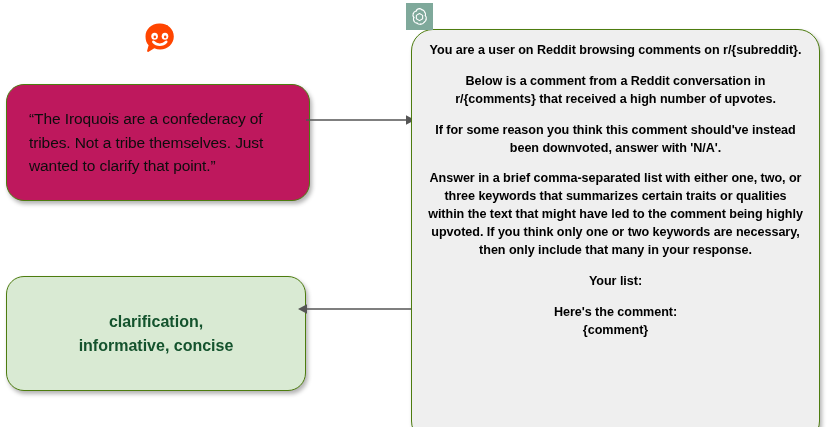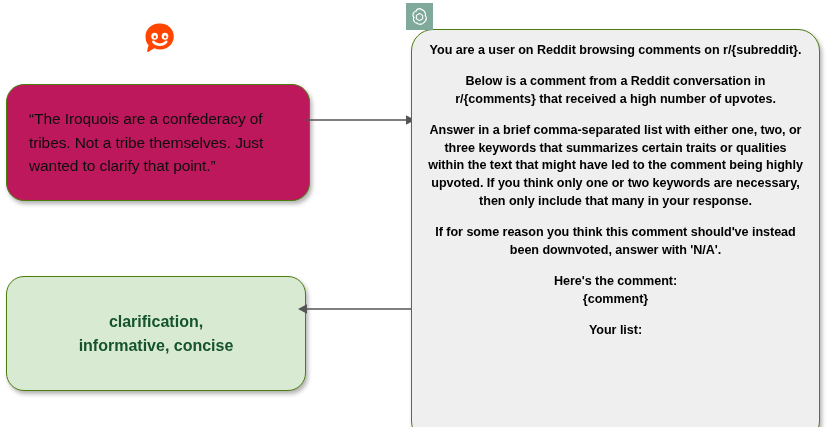--- a/index.html
+++ b/index.html
@@ -152,25 +152,25 @@
 
   <svg class="arrow-svg" id="arrow-to-output" viewBox="0 0 118 24">
     <line x1="118" y1="12" x2="9" y2="12" stroke="#555555" stroke-width="1.4"></line>
     <path d="M9 7.2 L0 12 L9 16.8 Z" fill="#555555"></path>
   </svg>
 
   <div class="node" id="prompt-node">
     <div class="body">
       <p class="para">You are a user on Reddit browsing comments on r/{subreddit}.</p>
       <p class="para">Below is a comment from a Reddit conversation in r/{comments} that received a high number of upvotes.</p>
+      <p class="para">If for some reason you think this comment should've instead been downvoted, answer with 'N/A'.</p>
       <p class="para">Answer in a brief comma-separated list with either one, two, or three keywords that summarizes certain traits or qualities within the text that might have led to the comment being highly upvoted. If you think only one or two keywords are necessary, then only include that many in your response.</p>
-      <p class="para">If for some reason you think this comment should've instead been downvoted, answer with 'N/A'.</p>
+      <p class="para">Your list:</p>
       <p class="para" style="white-space: pre-line;">Here's the comment:
 {comment}</p>
-      <p class="para">Your list:</p>
     </div>
   </div>
 
   <div id="openai-badge">
     <svg viewBox="0 0 24 24" width="21" height="21" aria-hidden="true">
       <g fill="none" stroke="#ffffff" stroke-width="1.25" stroke-linejoin="round" stroke-linecap="round">
         <path d="M12.0 3.0 A4.0 4.0 0 0 0 8.2 5.75"></path>
         <path d="M8.2 5.75 A4.0 4.0 0 0 0 4.9 8.6"></path>
         <path d="M4.9 8.6 A4.0 4.0 0 0 0 5.6 13.0"></path>
         <path d="M5.6 13.0 A4.0 4.0 0 0 0 5.6 17.0"></path>

